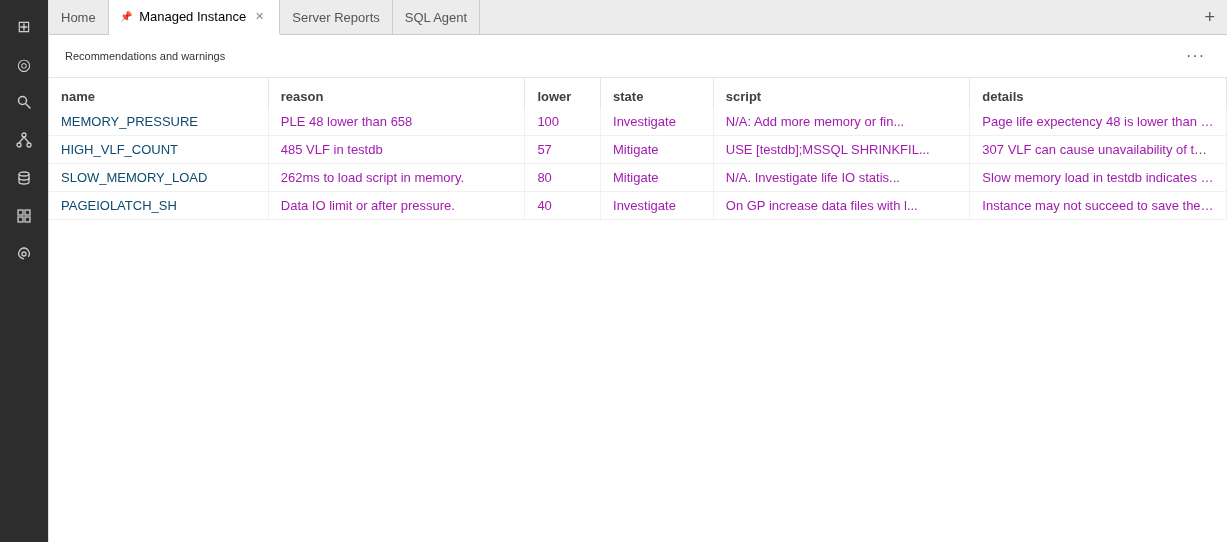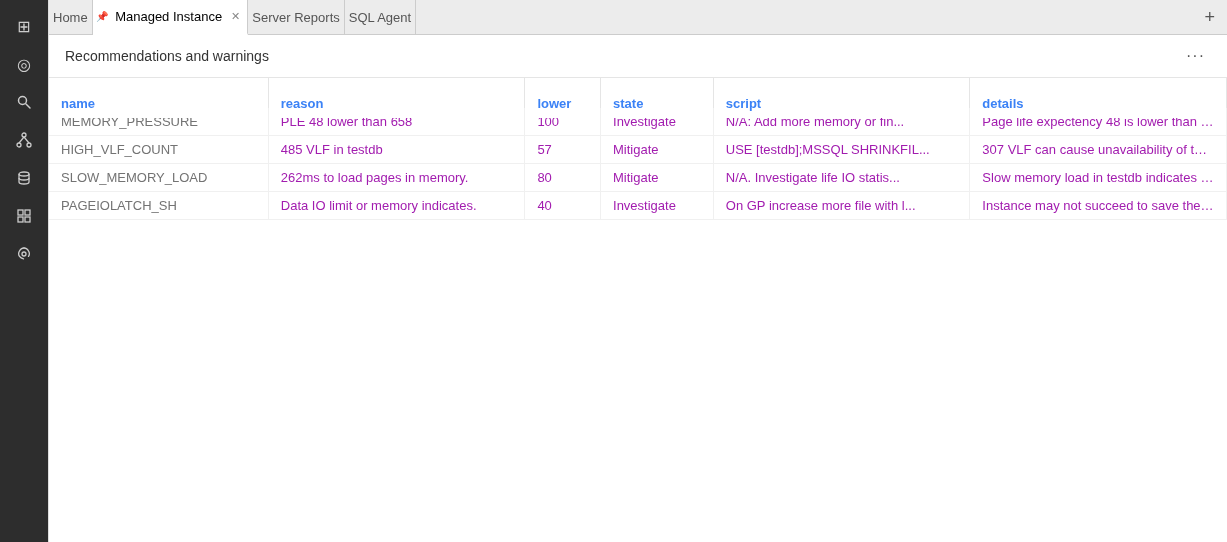--- a/index.html
+++ b/index.html
@@ -42,21 +42,21 @@
       display: flex;
       align-items: stretch;
       background: #ececec;
       border-bottom: 1px solid #ccc;
       height: 35px;
       flex-shrink: 0;
     }
     .tab {
       display: flex;
       align-items: center;
-      padding: 0 4px;
+      padding: 0 12px;
       font-size: 13px;
       color: #555;
       cursor: pointer;
       border-right: 1px solid #ccc;
       white-space: nowrap;
       gap: 6px;
       user-select: none;
     }
     .tab.active {
       background: #fff;
@@ -93,21 +93,21 @@
     .section-header {
       display: flex;
       align-items: center;
       justify-content: space-between;
       padding: 10px 16px;
       border-bottom: 1px solid #e5e5e5;
       background: #fff;
       flex-shrink: 0;
     }
     .section-title {
-      font-size: 14px;
+      font-size: 11px;
       color: #333;
       font-weight: 400;
     }
     .more-btn {
       cursor: pointer;
       color: #555;
       font-size: 16px;
       letter-spacing: 1px;
       padding: 2px 6px;
       border-radius: 3px;
@@ -124,40 +124,40 @@
       font-size: 13px;
     }
     thead tr {
       border-bottom: 1px solid #ddd;
       background: #fff;
     }
     thead th {
       text-align: left;
       padding: 7px 12px;
       font-weight: 600;
-      color: #3b82f6;
+      color: #404040;
       border-right: 1px solid #e5e5e5;
       white-space: nowrap;
       position: sticky;
-      top: 11px;
+      top: 4px;
       background: #fff;
     }
     tbody tr {
       border-bottom: 1px solid #f0f0f0;
     }
     tbody td {
       padding: 6px 12px;
       color: #a21caf;
       border-right: 1px solid #f0f0f0;
       white-space: nowrap;
       overflow: hidden;
       text-overflow: ellipsis;
       max-width: 200px;
     }
-    tbody td:first-child { color: #737373; }
+    tbody td:first-child { color: #0c4a6e; }
   </style>
 </head>
 <body>
 
 <div class="sidebar">
   <div class="sidebar-icon" title="Home">⊞</div>
   <div class="sidebar-icon" title="Dashboard">◎</div>
   <div class="sidebar-icon" title="Search">
     <svg width="16" height="16" viewBox="0 0 16 16" fill="none" xmlns="http://www.w3.org/2000/svg">
       <circle cx="6.5" cy="6.5" r="4" stroke="#ccc" stroke-width="1.5"></circle>
@@ -246,31 +246,31 @@
             <tr>
               <td>HIGH_VLF_COUNT</td>
               <td>485 VLF in testdb</td>
               <td>57</td>
               <td>Mitigate</td>
               <td>USE [testdb];MSSQL SHRINKFIL...</td>
               <td>307 VLF can cause unavailability of testdb after failover. Schrink log</td>
             </tr>
             <tr>
               <td>SLOW_MEMORY_LOAD</td>
-              <td>262ms to load pages in memory.</td>
+              <td>262ms to load script in memory.</td>
               <td>80</td>
               <td>Mitigate</td>
               <td>N/A. Investigate life IO statis...</td>
               <td>Slow memory load in testdb indicates IO issues on data files. On GP</td>
             </tr>
             <tr>
               <td>PAGEIOLATCH_SH</td>
-              <td>Data IO limit or memory indicates.</td>
+              <td>Data IO limit or after pressure.</td>
               <td>40</td>
               <td>Investigate</td>
-              <td>On GP increase more file with l...</td>
+              <td>On GP increase data files with l...</td>
               <td>Instance may not succeed to save the memory pages to the data fil</td>
             </tr>
           </tbody>
       </table>
     </div>
   </div>
 </div>
 
 </body></html>

